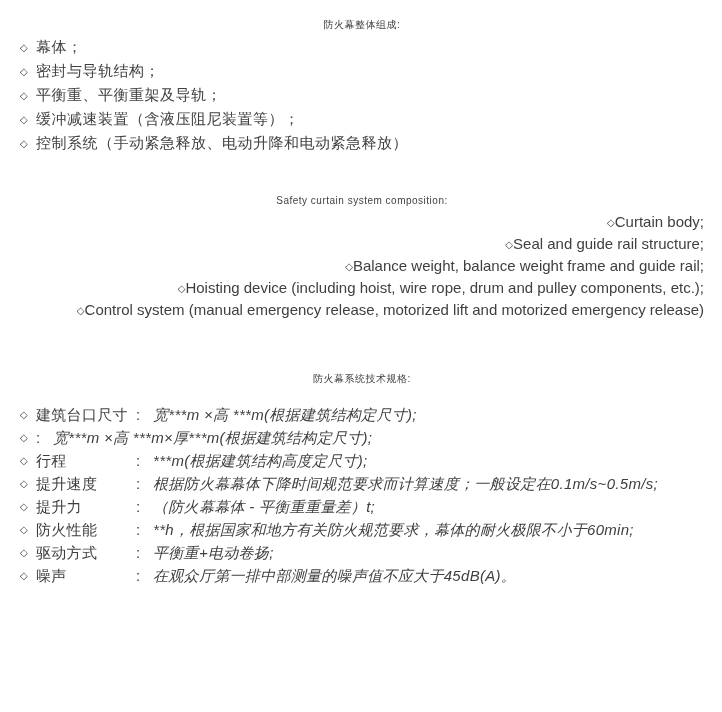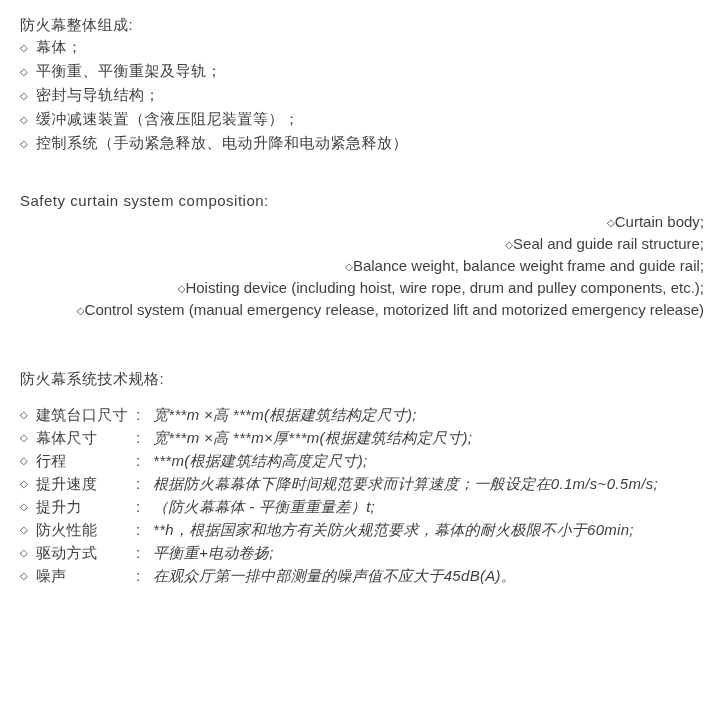--- a/index.html
+++ b/index.html
@@ -12,23 +12,24 @@
     width: 722px;
     height: 712px;
     overflow: hidden;
     font-family: "Liberation Sans", "DejaVu Sans", sans-serif;
     color: #3f3f3f;
   }
   .page {
     padding: 15px 18px 0 20px;
   }
   .section-title {
-    font-size: 15px;
+    font-size: 10px;
     line-height: 20px;
     letter-spacing: 0.5px;
+    text-align: center;
   }
   ul.item-list {
     margin: 0;
     padding: 0;
     list-style: none;
   }
   ul.item-list li {
     font-size: 15px;
     white-space: nowrap;
   }
@@ -60,22 +61,22 @@
 </style>
 </head>
 <body>
 
 <div class="page">
 
   <div class="section-title title-cn">防火幕整体组成:</div>
 
   <ul class="item-list list-cn">
     <li><span class="bullet">◇</span><span>幕体；</span></li>
+    <li><span class="bullet">◇</span><span>密封与导轨结构；</span></li>
     <li><span class="bullet">◇</span><span>平衡重、平衡重架及导轨；</span></li>
-    <li><span class="bullet">◇</span><span>密封与导轨结构；</span></li>
     <li><span class="bullet">◇</span><span>缓冲减速装置（含液压阻尼装置等）；</span></li>
     <li><span class="bullet">◇</span><span>控制系统（手动紧急释放、电动升降和电动紧急释放）</span></li>
   </ul>
 
   <div class="section-title title-en">Safety curtain system composition:</div>
 
   <ul class="item-list list-en">
     <li><span class="bullet">◇</span><span>Curtain body;</span></li>
     <li><span class="bullet">◇</span><span>Seal and guide rail structure;</span></li>
     <li><span class="bullet">◇</span><span>Balance weight, balance weight frame and guide rail;</span></li>
@@ -87,21 +88,20 @@
 
   <div class="list-spec">
     <div class="spec-row">
       <span class="bullet">◇</span>
       <span class="spec-label">建筑台口尺寸</span>
       <span class="spec-colon">:</span>
       <span class="spec-value">宽***m ×高 ***m(根据建筑结构定尺寸);</span>
     </div>
     <div class="spec-row">
       <span class="bullet">◇</span>
-      <span class="spec-label">幕体尺寸</span>
       <span class="spec-colon">:</span>
       <span class="spec-value">宽***m ×高 ***m×厚***m(根据建筑结构定尺寸);</span>
     </div>
     <div class="spec-row">
       <span class="bullet">◇</span>
       <span class="spec-label">行程</span>
       <span class="spec-colon">:</span>
       <span class="spec-value">***m(根据建筑结构高度定尺寸);</span>
     </div>
     <div class="spec-row">

